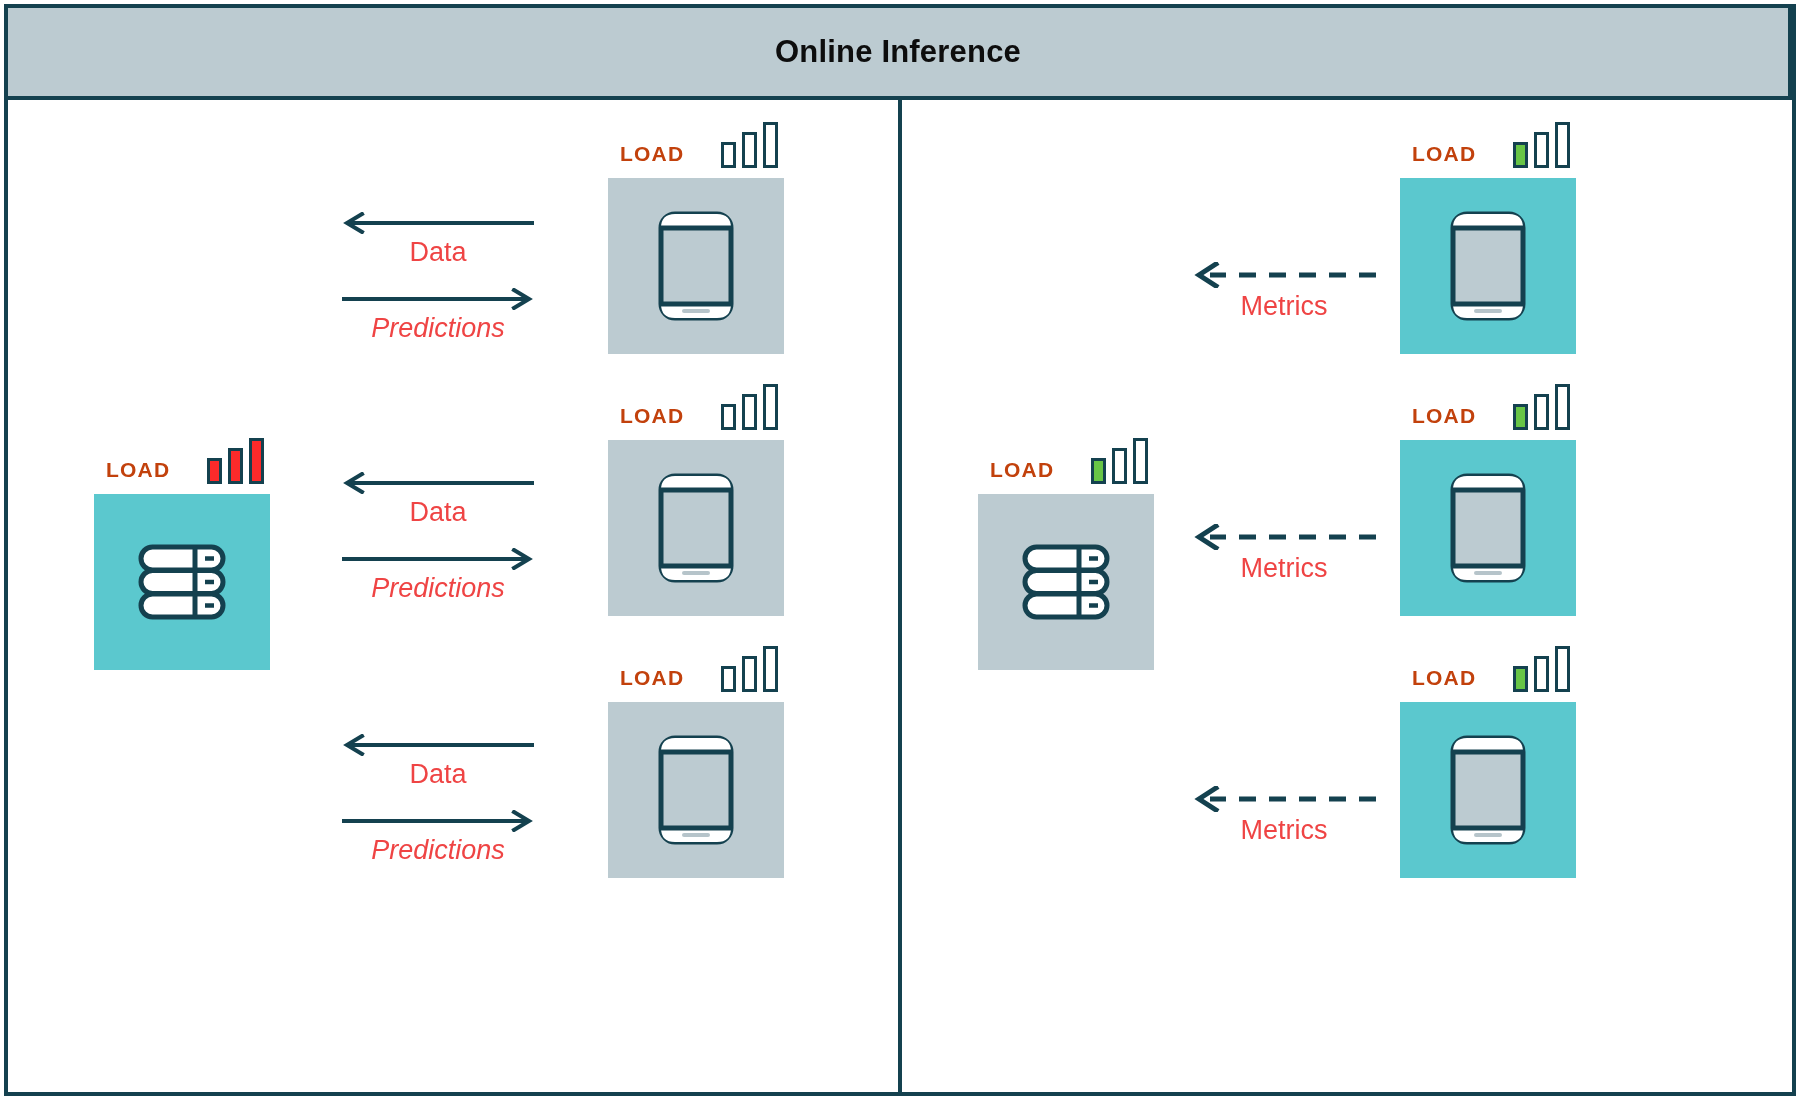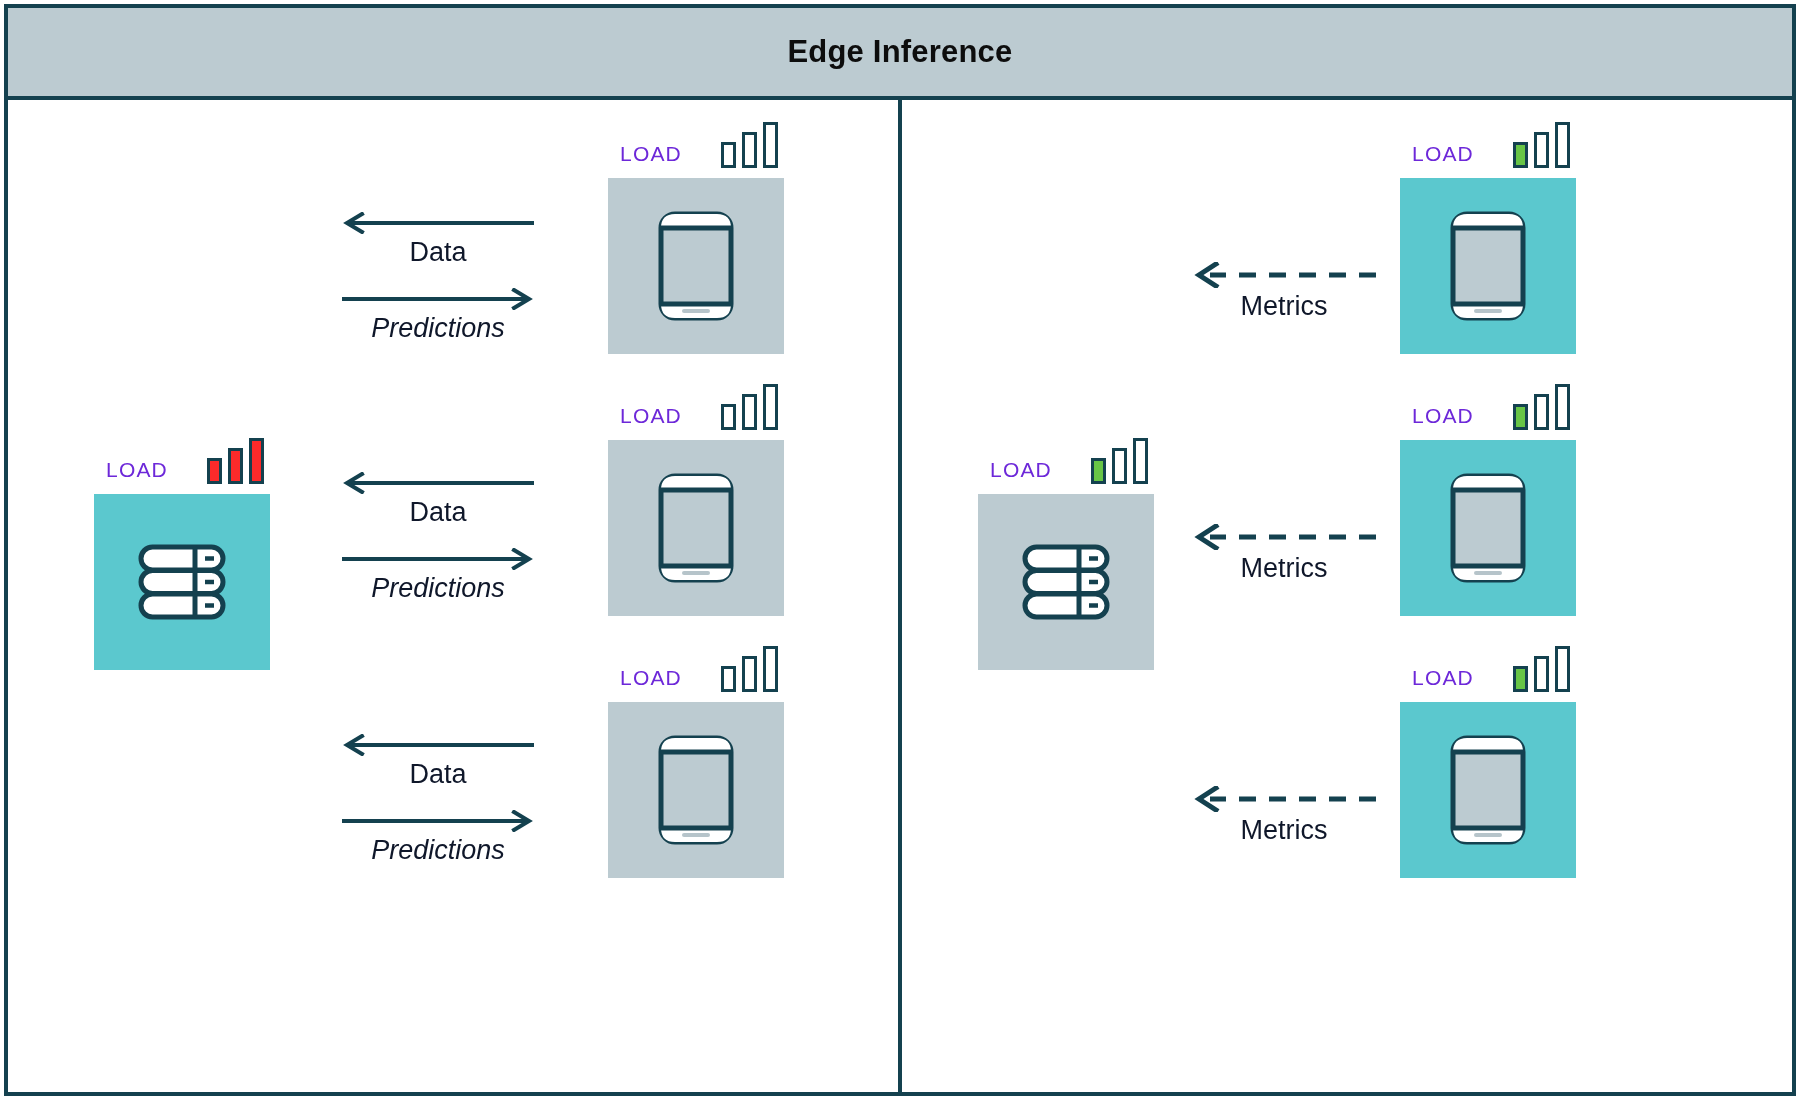--- a/index.html
+++ b/index.html
@@ -83,22 +83,22 @@
   .load-row {
     display: flex;
     align-items: flex-end;
     justify-content: space-between;
     height: 46px;
     margin-bottom: 10px;
     padding: 0 6px 0 12px;
   }
   .load-label {
     font-size: 21px;
-    font-weight: 400;
-    color: #6d28d9;
+    font-weight: 700;
+    color: #c2410c;
     letter-spacing: 1.2px;
     line-height: 1;
     padding-bottom: 4px;
   }
   .load-bars {
     display: flex;
     align-items: flex-end;
     gap: 6px;
   }
   .load-bars .bar {
@@ -125,37 +125,37 @@
   
   .arrow-group {
     position: absolute;
   }
   .arrow-line {
     display: block;
   }
   .arrow-caption {
     font-size: 27px;
     font-weight: 500;
-    color: #0f172a;
+    color: #ef4444;
     text-align: center;
     line-height: 1.05;
     white-space: nowrap;
   }
   .arrow-item + .arrow-item { margin-top: 22px; font-style: italic; }
   .arrow-item .arrow-caption { margin-top: 4px; }
 </style>
 </head>
 <body>
 
 <div id="diagram">
   <div class="frame">
 
     <div class="header-band">
-      <div class="header-cell right">
-        <span class="header-title">Edge Inference</span>
+      <div class="header-cell left">
+        <span class="header-title">Online Inference</span>
       </div>
     </div>
 
     <div class="center-divider"></div>
 
     <div class="panel left">
 
       <div class="node" style="left:86px; top:338px;">
         <div class="load-row">
           <span class="load-label">LOAD</span>

